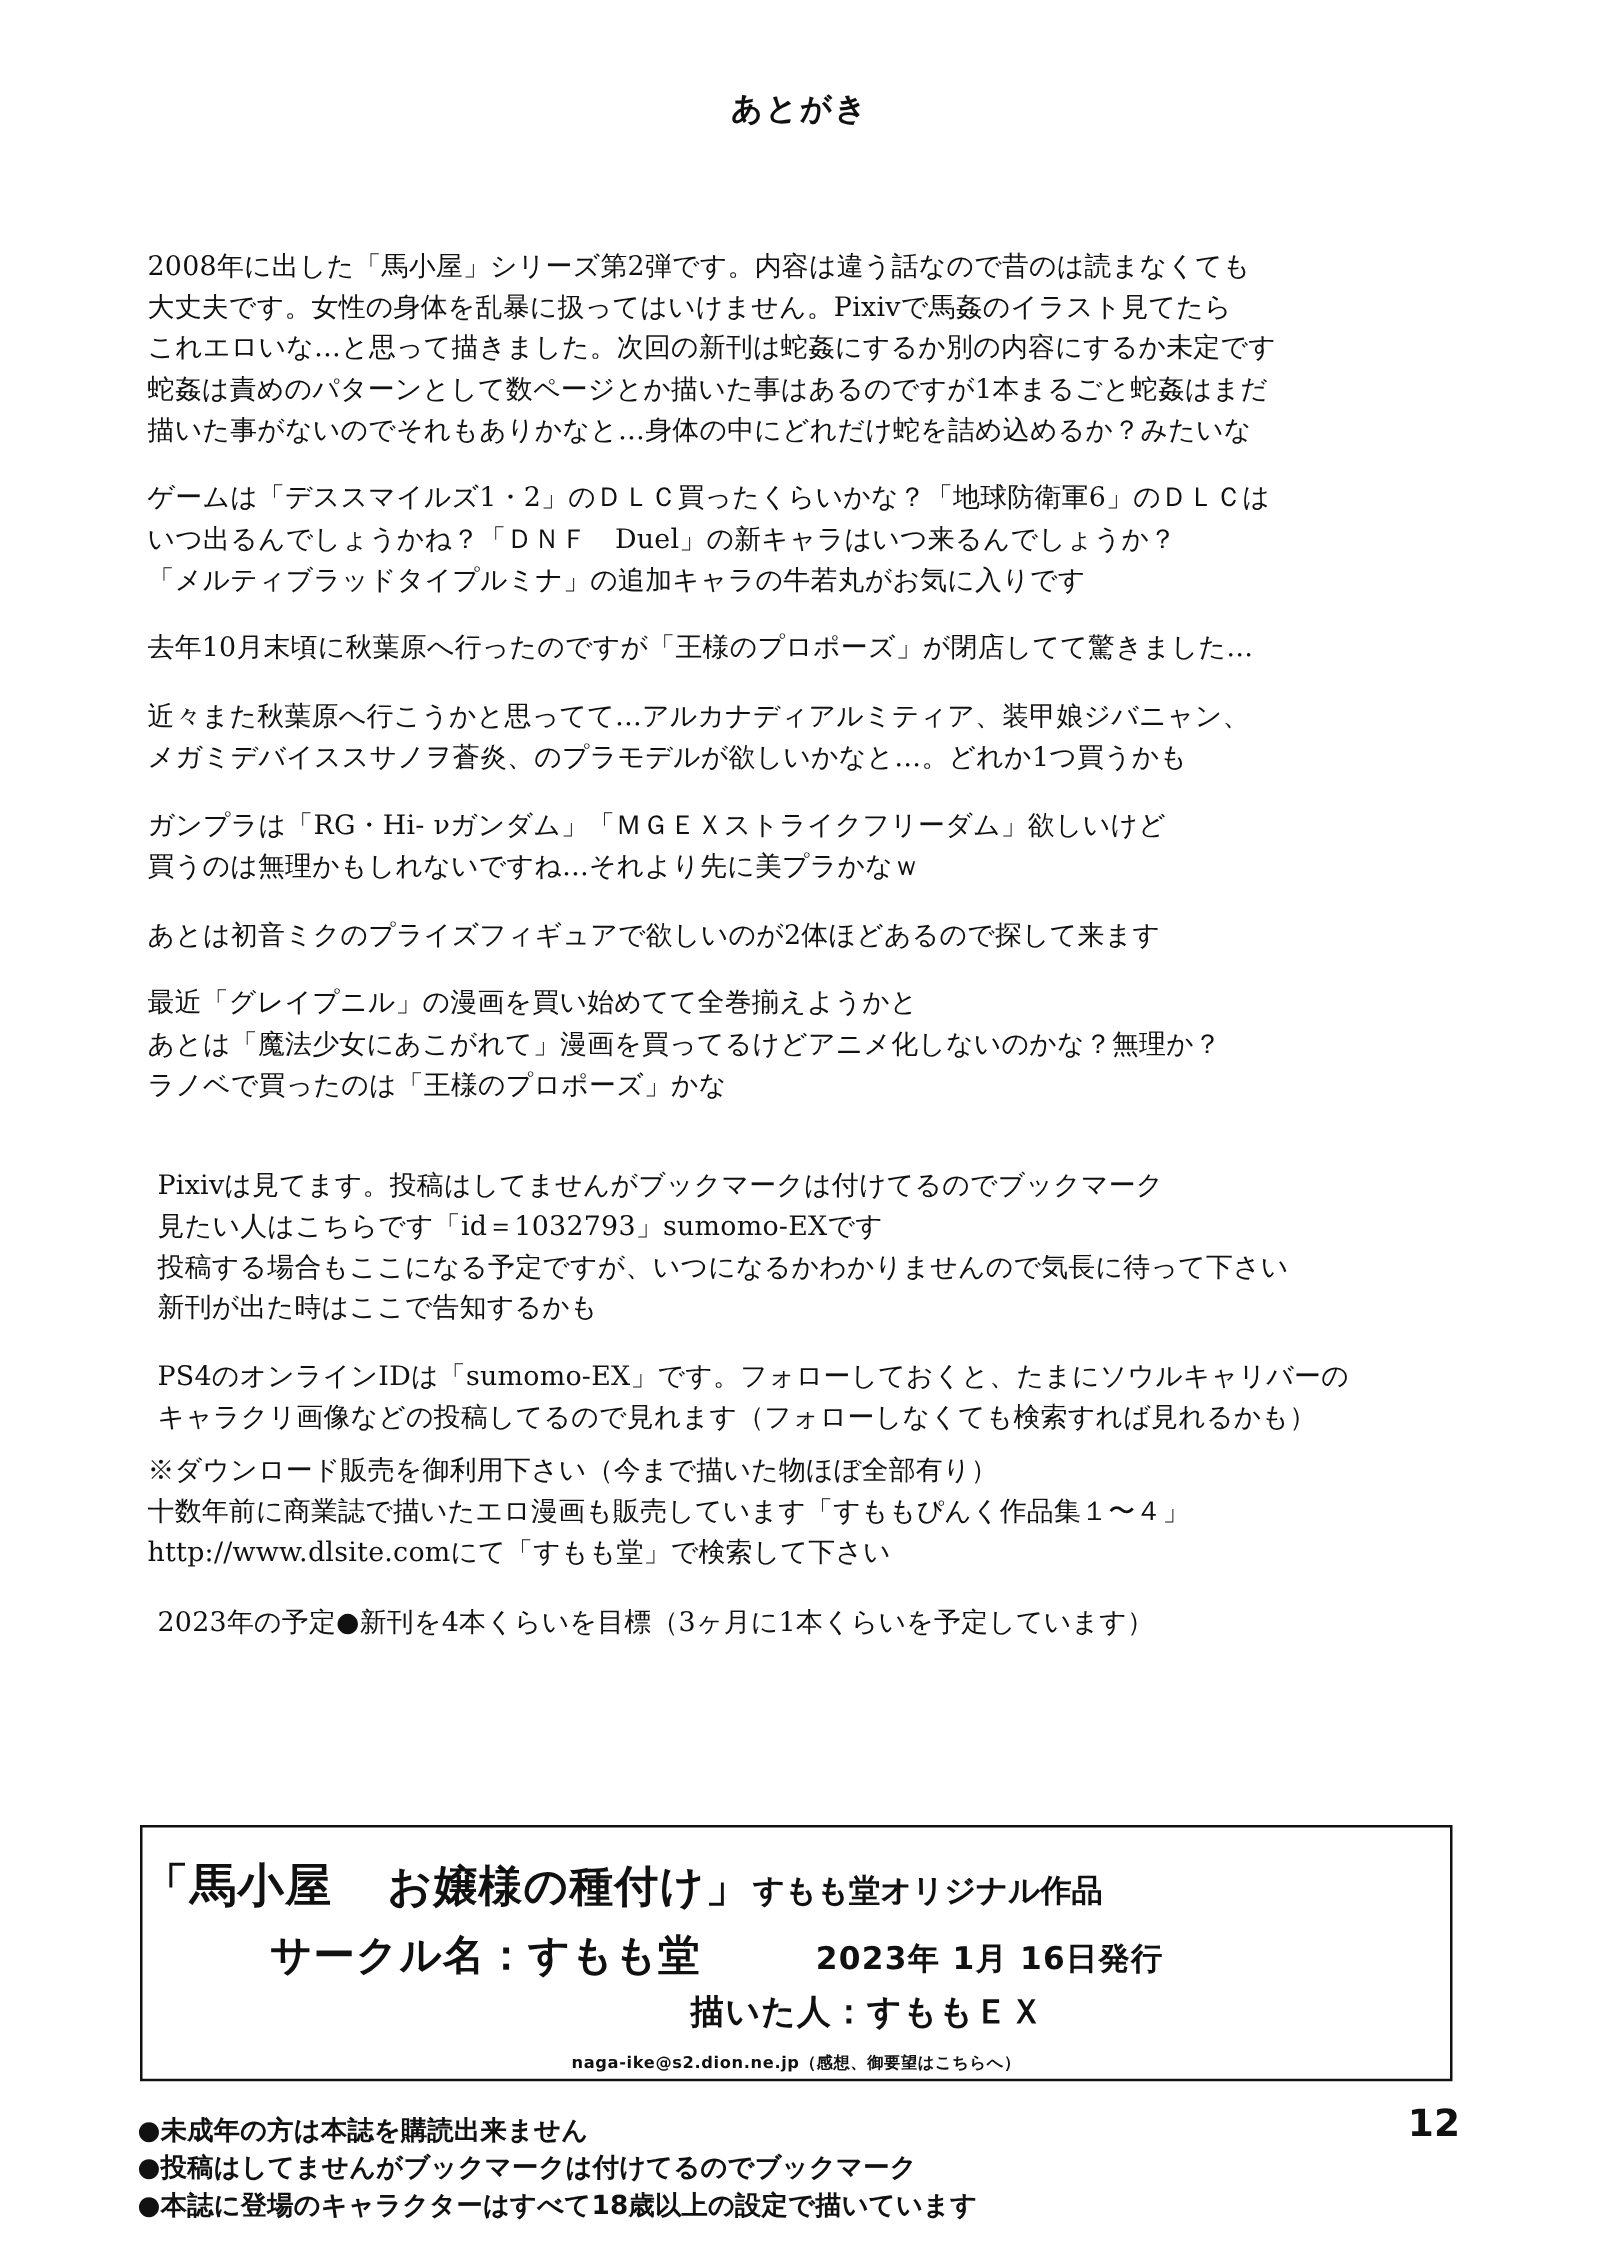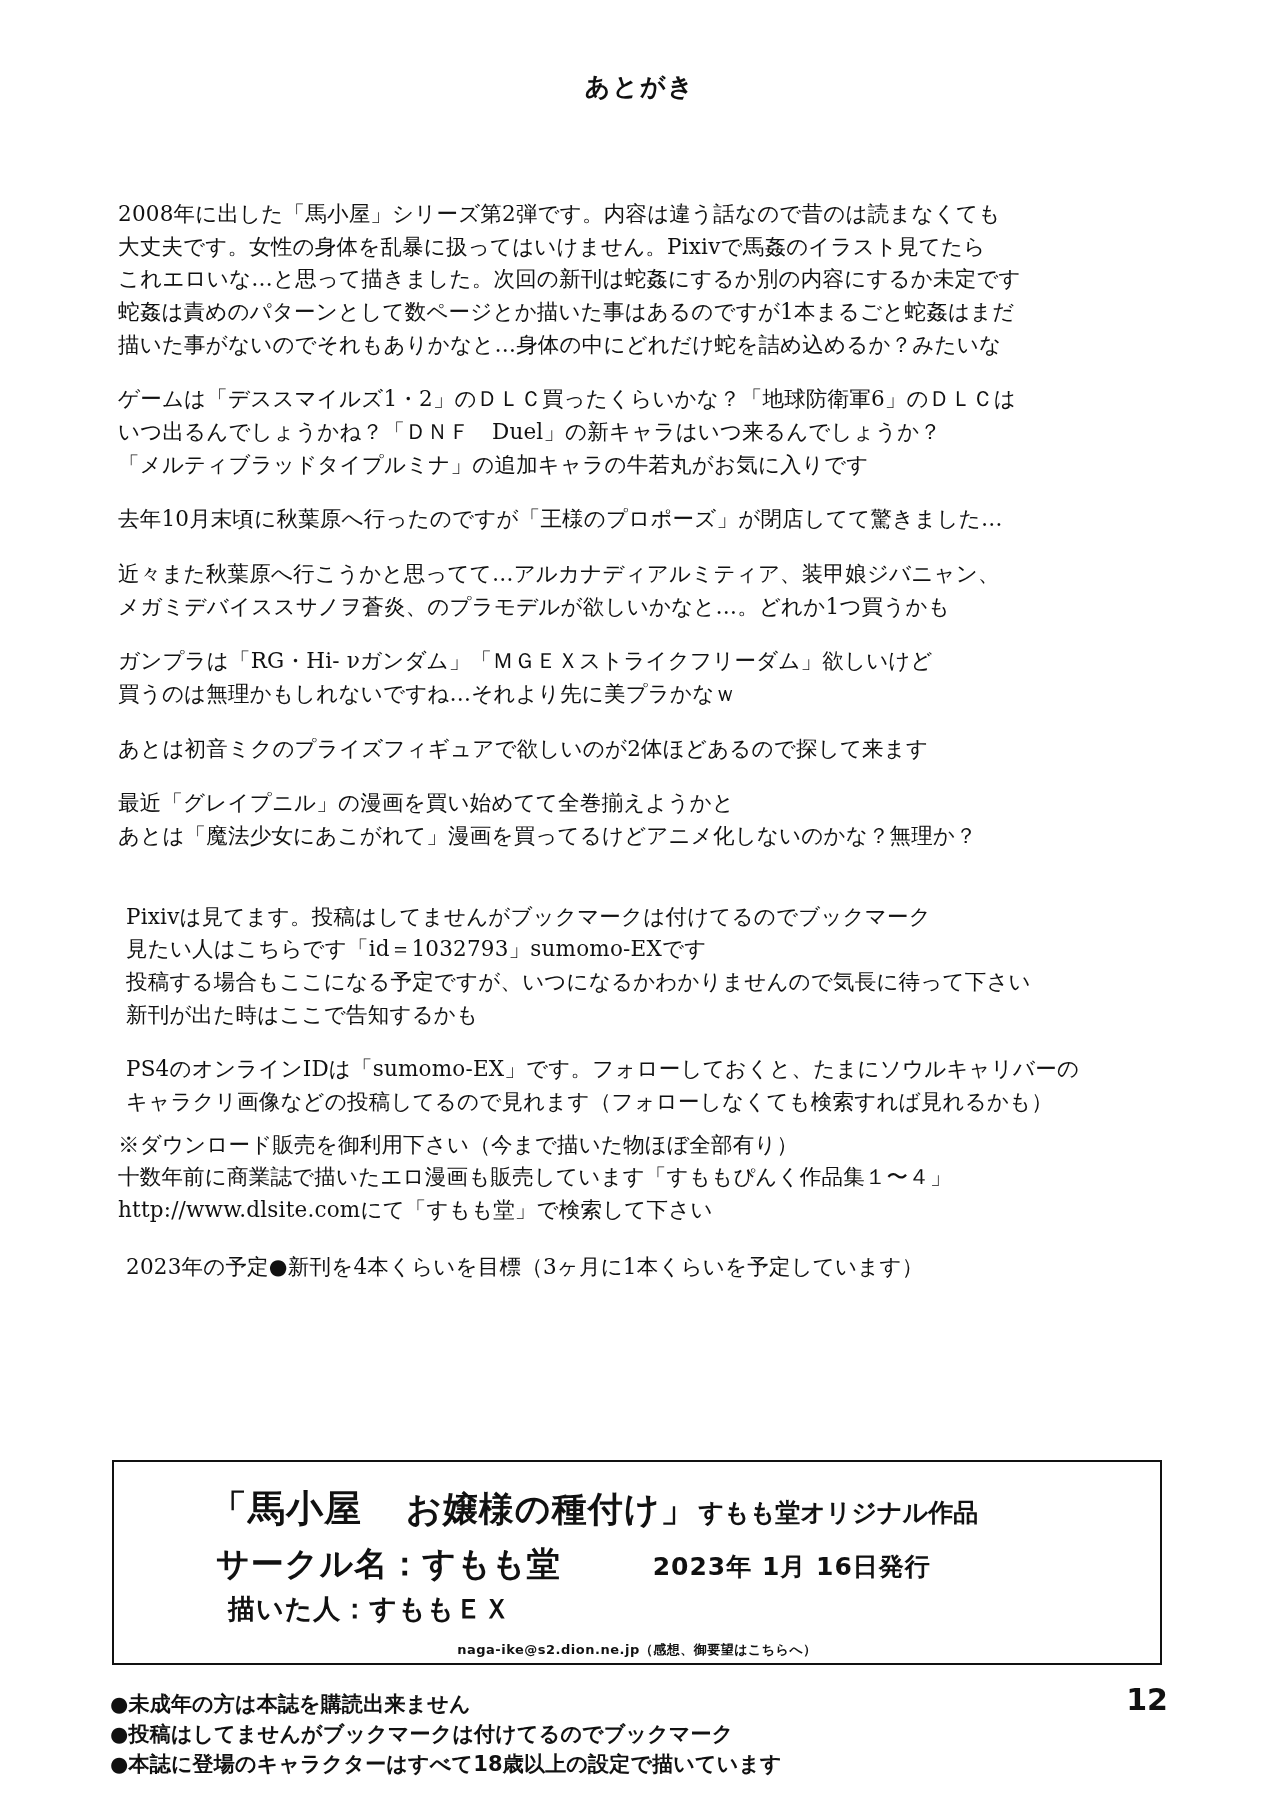--- a/index.html
+++ b/index.html
@@ -57,21 +57,20 @@
     top: 1390px;
     width: 1050px;
     height: 205px;
     border: 2.5px solid #111111;
     box-sizing: border-box;
   }
   .colophon-line1 {
     display: flex;
     align-items: baseline;
     margin: 22px 0 0 0;
-    padding-left: 96px;
     font-family: Liberation Sans, sans-serif;
   }
   .title-big {
     font-size: 37px;
     font-weight: bold;
     letter-spacing: 1px;
   }
   .title-mid {
     font-size: 35px;
     font-weight: bold;
@@ -100,20 +99,21 @@
     font-weight: bold;
     margin-left: 92px;
     letter-spacing: 1px;
   }
   .colophon-line3 {
     display: flex;
     align-items: baseline;
     padding-left: 114px;
     margin-top: 4px;
     font-family: "DejaVu Sans", "Liberation Sans", sans-serif;
+    justify-content: center;
   }
   .author-name {
     font-size: 27px;
     font-weight: bold;
     letter-spacing: 1px;
   }
   .colophon-line4 {
     text-align: center;
     margin-top: 14px;
     font-size: 13px;
@@ -177,20 +177,21 @@
       <p>買うのは無理かもしれないですね…それより先に美プラかなｗ</p>
     </div>
     <div class="gap"></div>
     <div class="para">
       <p>あとは初音ミクのプライズフィギュアで欲しいのが2体ほどあるので探して来ます</p>
     </div>
     <div class="gap"></div>
     <div class="para">
       <p>最近「グレイプニル」の漫画を買い始めてて全巻揃えようかと</p>
       <p>あとは「魔法少女にあこがれて」漫画を買ってるけどアニメ化しないのかな？無理か？</p>
+      <p>ラノベで買ったのは「王様のプロポーズ」かな</p>
     </div>
     <div class="gap" style="height:48px;"></div>
     <div class="para indent-sm">
       <p>Pixivは見てます。投稿はしてませんがブックマークは付けてるのでブックマーク</p>
       <p>見たい人はこちらです「id＝1032793」sumomo-EXです</p>
       <p>投稿する場合もここになる予定ですが、いつになるかわかりませんので気長に待って下さい</p>
       <p>新刊が出た時はここで告知するかも</p>
     </div>
     <div class="gap"></div>
     <div class="para indent-sm">

